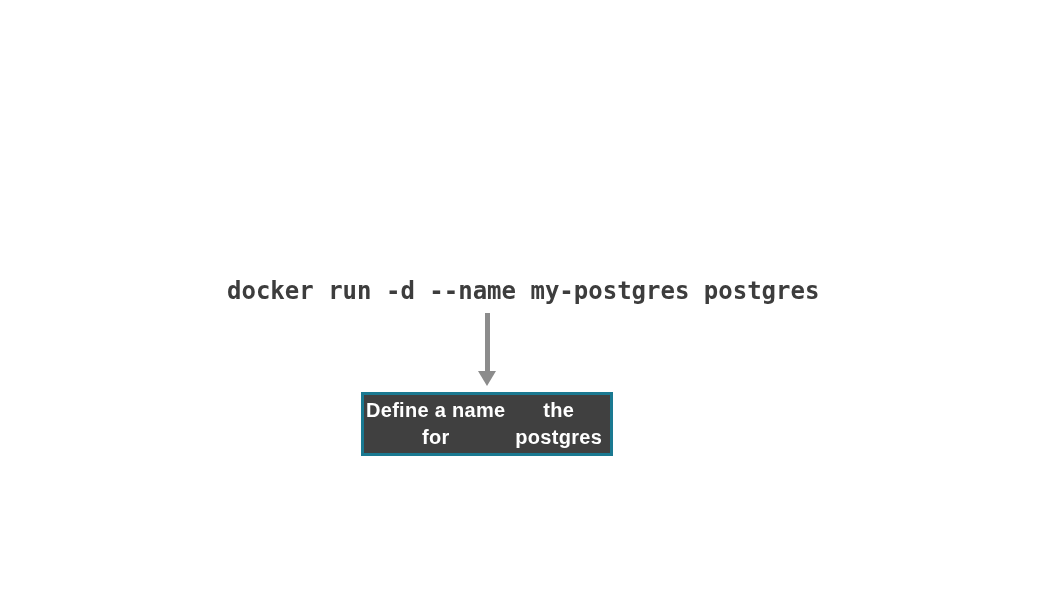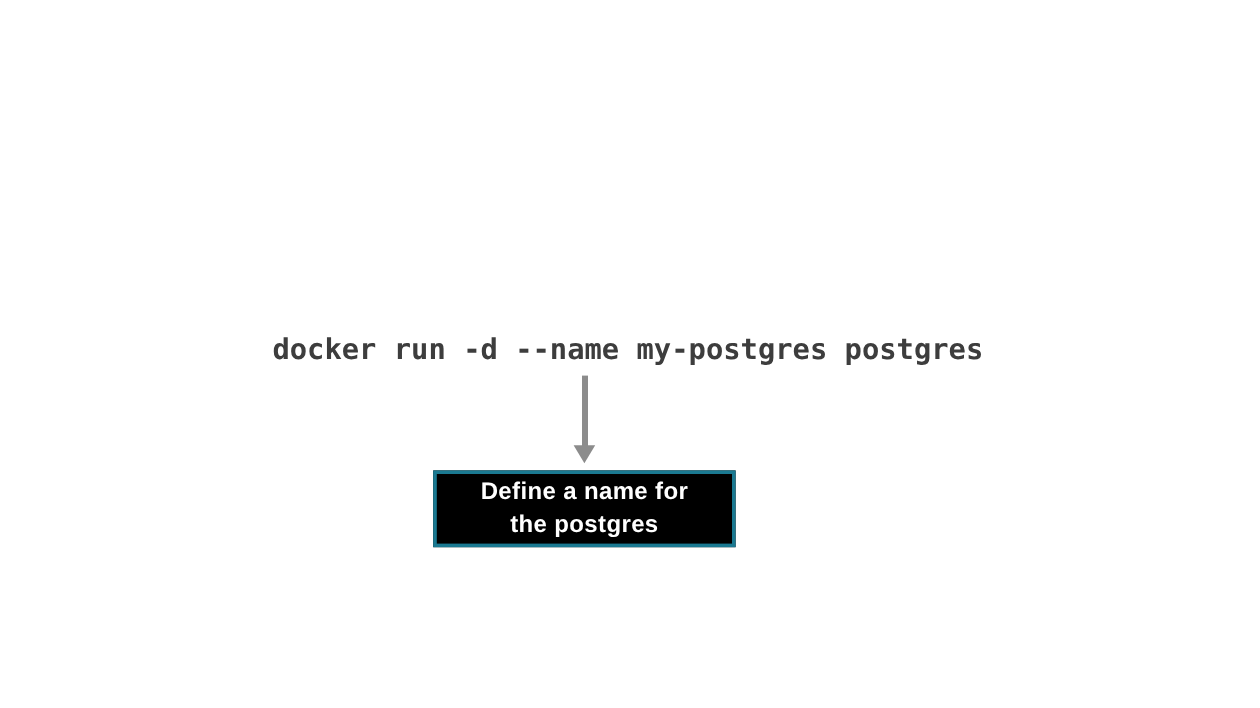--- a/index.html
+++ b/index.html
@@ -51,24 +51,24 @@
     border-right: 9.5px solid transparent;
     border-top: 15px solid #8c8c8c;
   }
   .label-box {
     position: absolute;
     left: 361px;
     top: 392px;
     width: 252px;
     height: 64px;
     box-sizing: border-box;
-    background: #000000;
+    background: #404040;
     border: 3px solid #1a7991;
     display: flex;
-    flex-direction: column;
+    flex-direction: row;
     align-items: center;
     justify-content: center;
     text-align: center;
   }
   .label-box .line {
     color: #ffffff;
     font-size: 20px;
     font-weight: bold;
     line-height: 27px;
     letter-spacing: 0.3px;

